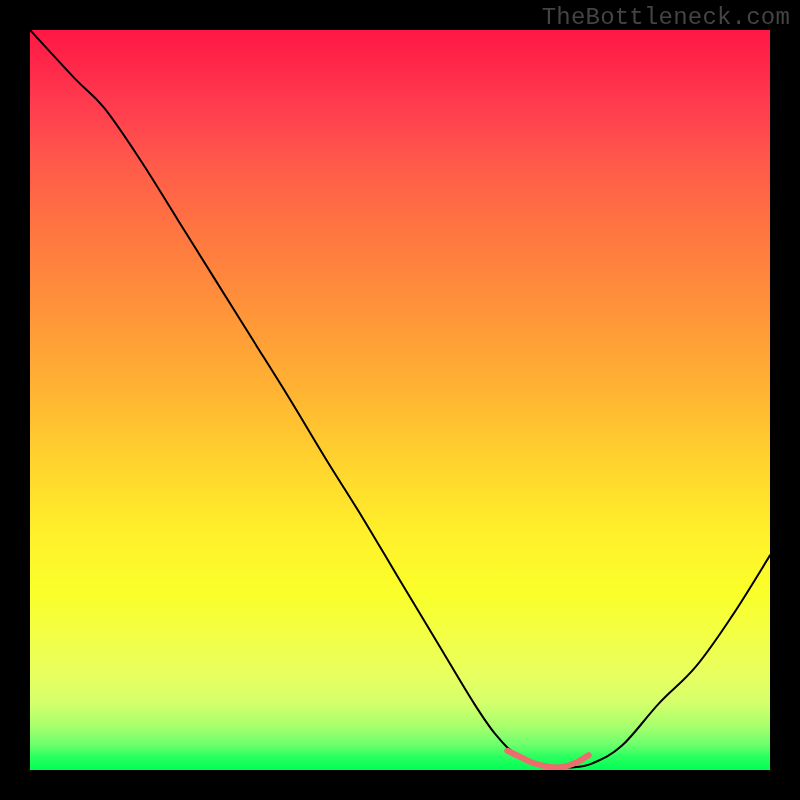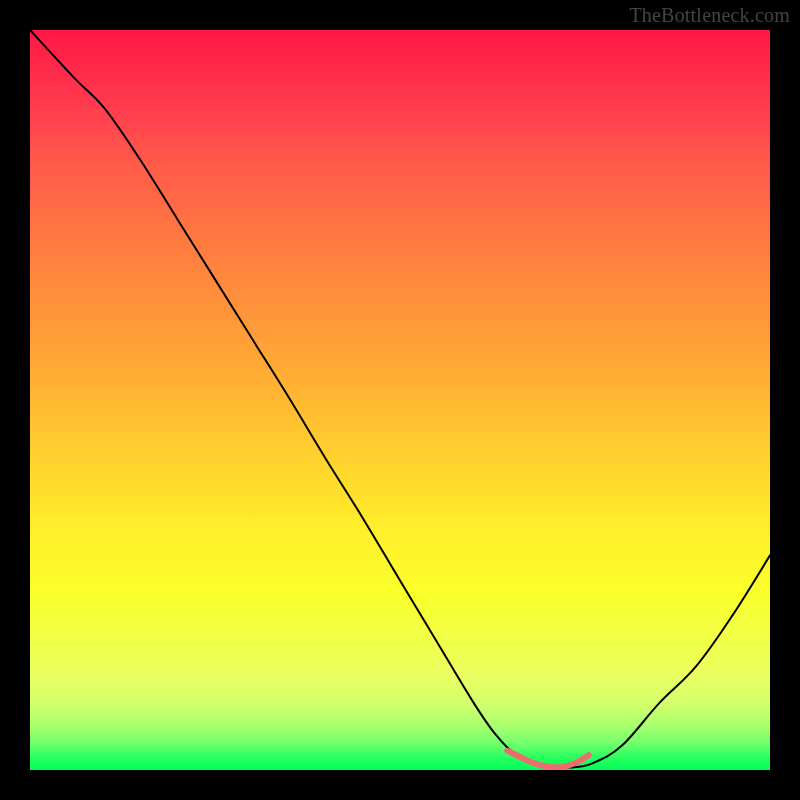--- a/index.html
+++ b/index.html
@@ -45,22 +45,22 @@
     top: 30px;
     width: 740px;
     height: 740px;
     pointer-events: none;
   }
   .watermark {
     position: absolute;
     top: 4px;
     right: 10px;
     color: #444;
-    font-family: Liberation Serif, serif;
-    font-size: 20px;
+    font-family: Liberation Mono, monospace;
+    font-size: 24px;
     letter-spacing: 0.2px;
   }
 </style>
 </head>
 <body>
 
 <div class="chart-wrap">
   <div class="plot-area"></div>
   <svg class="svg-overlay" id="curve-svg" viewBox="0 0 740 740" preserveAspectRatio="none">
       <path d="M 0 0 C 7.991999999999999 8.657999999999983, 31.08 34.11399999999992, 44.4 48.09999999999991 C 57.72 62.0859999999999, 62.012 62.78159999999991, 74 77.69999999999993 C 85.988 92.61839999999995, 97.68 110.73360000000002, 111 130.98000000000002 C 124.32 151.2264, 134.68 168.86799999999994, 148 190.17999999999995 C 161.32 211.49199999999996, 171.68 228.06800000000004, 185 249.38000000000005 C 198.32 270.69200000000006, 208.68 287.26800000000003, 222 308.58000000000004 C 235.32 329.89200000000005, 245.68 346.0684, 259 367.78 C 272.32 389.49159999999995, 282.68 407.4884, 296 429.2 C 309.32 450.91159999999996, 319.68 466.5552, 333 488.4 C 346.32 510.24479999999994, 356.68 528.3155999999999, 370 550.56 C 383.32 572.8044, 393.68000000000006 589.8688, 407.00000000000006 611.98 C 420.32000000000005 634.0912000000001, 433.344 656.6168, 444 673.4 C 454.656 690.1831999999999, 458.20799999999997 695.7628, 466.2 705.22 C 474.192 714.6772000000001, 479.076 720.2790000000001, 488.40000000000003 725.94 C 497.72400000000005 731.601, 508.67600000000004 734.6053999999999, 518 736.67 C 527.324 738.7346, 532.208 738.0093999999999, 540.1999999999999 737.41 C 548.1919999999999 736.8106, 553.076 737.2694, 562.4 733.34 C 571.7239999999999 729.4106, 580.012 726.3692000000001, 592 715.58 C 603.988 704.7908, 615.68 687.6524, 629 673.4 C 642.32 659.1476, 652.68 652.384, 666 636.4 C 679.32 620.4159999999999, 689.68 604.58, 703 584.6 C 716.32 564.62, 733.34 536.056, 740 525.4" fill="none" stroke="#000000" stroke-width="2" stroke-linecap="round" stroke-linejoin="round"></path>

